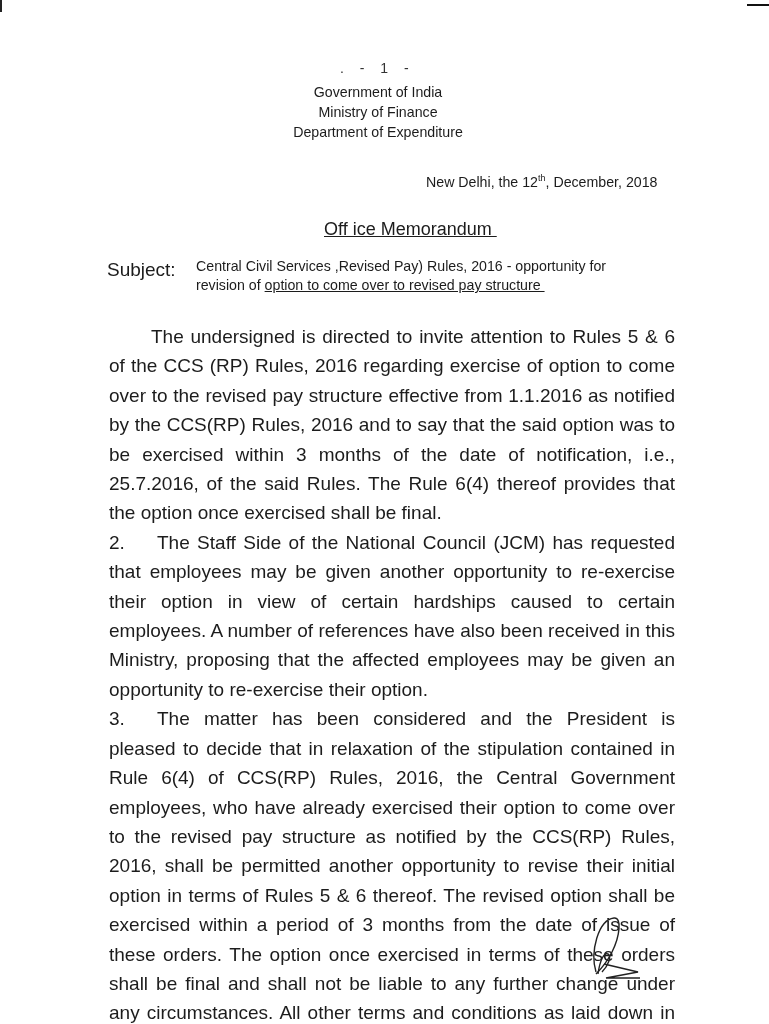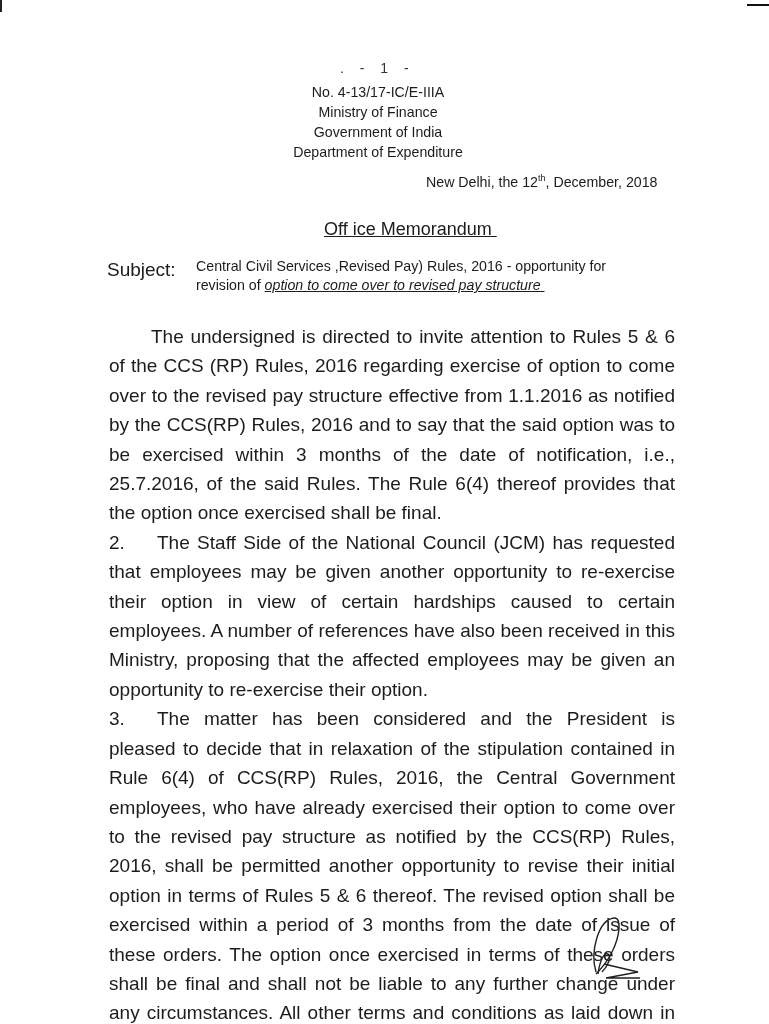--- a/index.html
+++ b/index.html
@@ -8,40 +8,39 @@
   .page { position: absolute; left: 0; top: 0; width: 769px; height: 1024px; background: #fff; }
   .edge-mark-left { position: absolute; left: 0; top: 0; width: 2px; height: 12px; background: #222; }
   .edge-mark-right { position: absolute; right: 0; top: 4px; width: 22px; height: 2px; background: #111; }
   .page-num { position: absolute; left: 340px; top: 60px; width: 100px; font-size: 14px; letter-spacing: 6px; color: #333; }
   .header-block { position: absolute; left: 228px; top: 82px; width: 300px; text-align: center; font-size: 14.2px; line-height: 20px; }
   .date-line { position: absolute; left: 426px; top: 173px; font-size: 14.2px; }
   .date-line sup { font-size: 9px; margin-top: 46px; }
   .memo-title { position: absolute; left: 324px; top: 219px; font-size: 18px; text-decoration: underline; white-space: pre; }
   .subject-label { position: absolute; left: 107px; top: 259px; font-size: 19px; }
   .subject-text { position: absolute; left: 196px; top: 257px; width: 470px; font-size: 14.2px; line-height: 19px; }
-  .subject-text .u { text-decoration: underline; white-space: pre; font-style: italic; }
+  .subject-text .u { text-decoration: underline; white-space: pre; }
   .body-text { position: absolute; left: 109px; top: 322px; width: 566px; font-size: 19px; line-height: 29.4px; text-align: justify; }
   .body-text p { margin: 0; }
   .indent { display: inline-block; width: 42px; }
   .para-num { display: inline-block; width: 48px; }
   .signature { position: absolute; left: 584px; top: 912px; width: 70px; height: 70px; }
 </style>
 </head>
 <body>
 
 <div class="page">
   <div class="edge-mark-left"></div>
   <div class="edge-mark-right"></div>
 
   <div class="page-num">. - 1 -</div>
 
   <div class="header-block">
-    <div>No. 4-13/17-IC/E-IIIA</div>
+    <div>Government of India</div>
     <div>Ministry of Finance</div>
-    <div>Government of India</div>
     <div>Department of Expenditure</div>
   </div>
 
   <div class="date-line"><span>New Delhi, the 12</span><sup>th</sup><span>, December, 2018</span></div>
 
   <div class="memo-title">Off ice Memorandum </div>
 
   <div class="subject-label">Subject:</div>
   <div class="subject-text">
     <div>Central Civil Services ,Revised Pay) Rules, 2016 - opportunity for</div>

